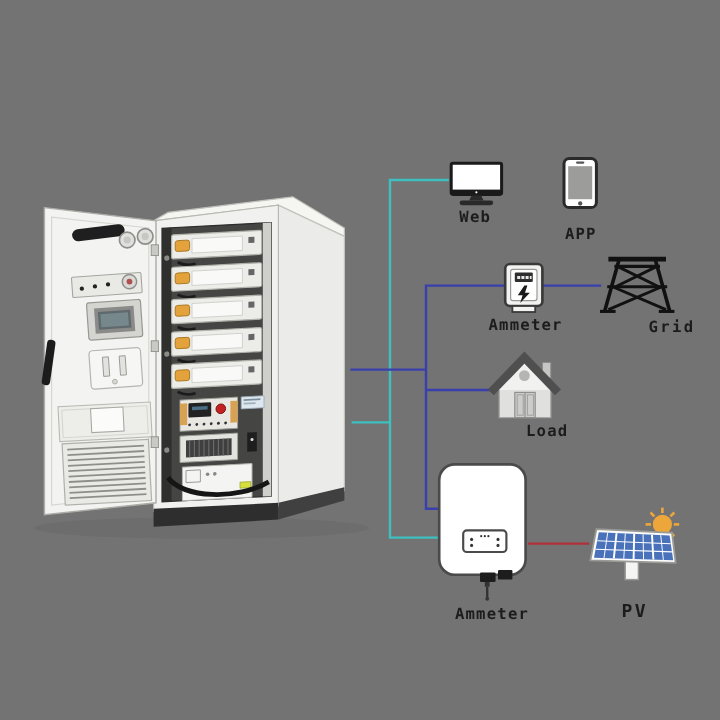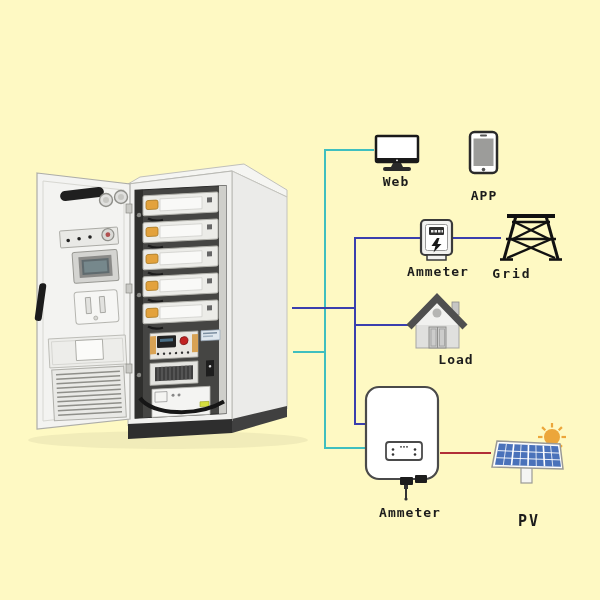--- a/index.html
+++ b/index.html
@@ -1,16 +1,16 @@
 <!DOCTYPE html>
 <html><head>
 <meta charset="utf-8">
 <style>
   html,body{margin:0;padding:0;background:#fff;}
-  #stage{position:relative;width:600px;height:600px;background:#fef9c3;overflow:hidden;
+  #stage{position:relative;width:600px;height:600px;background:#737373;overflow:hidden;
          font-family:"DejaVu Sans Mono", monospace;}
   #diagram-svg{position:absolute;left:0;top:0;}
   .lbl{position:absolute;transform:translateX(-50%);font-weight:bold;font-size:13px;
        color:#1c1c1c;letter-spacing:1px;white-space:nowrap;}
   .lbl-pv{font-size:15px;letter-spacing:2px;}
   .lbl-grid{letter-spacing:2px;}
   .legend{position:absolute;left:41px;top:487px;width:300px;height:50px;border:2px solid #1a1a1a;
           box-sizing:border-box;display:flex;align-items:center;}
   .legend-item{display:flex;align-items:center;}
   .legend-swatch{display:inline-block;width:22px;height:3px;border-radius:1px;}
@@ -272,19 +272,19 @@
       <path d="M550.6,446 L552.8,466.6" stroke-width="0.8"></path>
       <path d="M497.7,450.6 L559,453.1" stroke-width="0.9"></path>
       <path d="M496.3,457.7 L560,459.9" stroke-width="0.9"></path>
     </g>
   </g>
 </svg>
 
   <div class="lbl" style="left:396px;top:174px;">Web</div>
   <div class="lbl" style="left:484px;top:188px;">APP</div>
   <div class="lbl" style="left:438px;top:264px;">Ammeter</div>
-  <div class="lbl lbl-grid" style="left:512px;top:266px;">Grid</div>
+  <div class="lbl lbl-grid" style="left:560px;top:266px;">Grid</div>
   <div class="lbl" style="left:456px;top:352px;">Load</div>
   <div class="lbl" style="left:410px;top:505px;">Ammeter</div>
-  <div class="lbl lbl-pv" style="left:529px;top:512px;">PV</div>
+  <div class="lbl lbl-pv" style="left:529px;top:500px;">PV</div>
 
 
 </div>
 
 </body></html>

